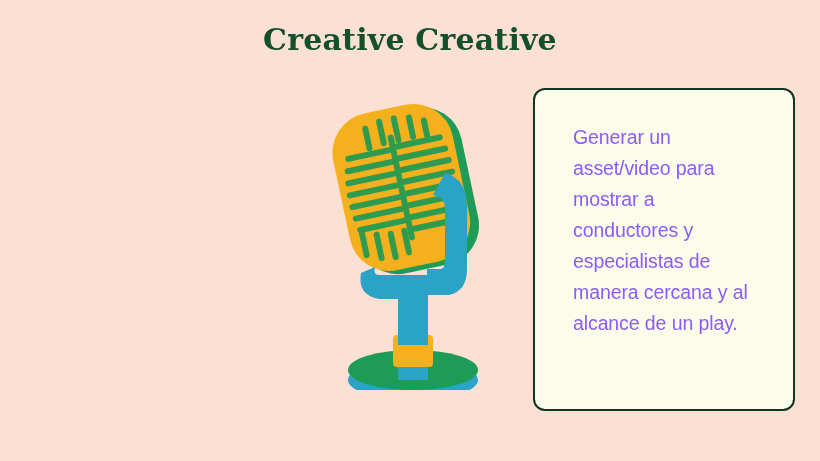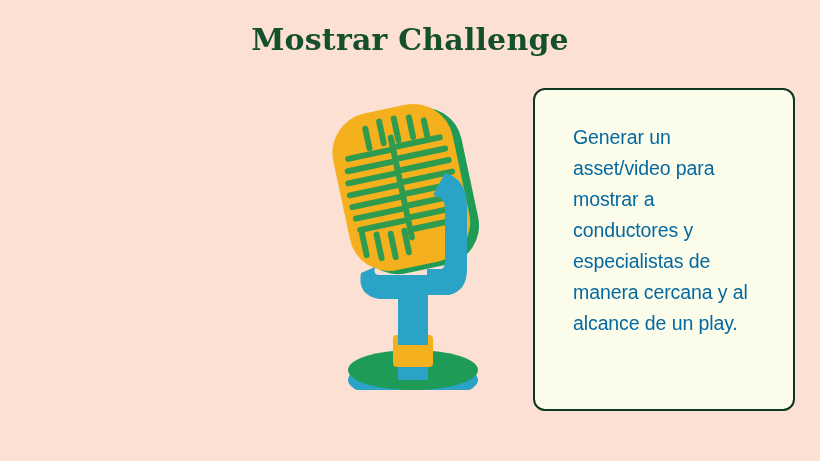--- a/index.html
+++ b/index.html
@@ -49,21 +49,21 @@
     left: 533px;
     top: 88px;
     width: 262px;
     height: 323px;
   }
   .card-text {
     position: absolute;
     font-family: "Liberation Sans", sans-serif;
     font-size: 19.5px;
     line-height: 31px;
-    color: #0369a1;
+    color: #8b5cf6;
     letter-spacing: -0.1px;
   }
   #card-left .card-text {
     left: 33px;
     top: 52px;
     width: 175px;
   }
   #card-right .card-text {
     left: 38px;
     top: 32px;
@@ -80,21 +80,21 @@
     display: block;
     width: 175px;
     height: 295px;
   }
 </style>
 </head>
 <body>
 
 <div id="slide">
 
-  <div id="title">Mostrar Challenge</div>
+  <div id="title">Creative Creative</div>
 
 
   <div id="mic-wrap">
     <svg id="mic-svg" viewBox="0 0 175 295" xmlns="http://www.w3.org/2000/svg">
 
       <ellipse cx="88" cy="285" rx="65" ry="20" fill="#2BA3C6"></ellipse>
 
       <ellipse cx="88" cy="275" rx="65" ry="20" fill="#1E9C57"></ellipse>
 
       <rect x="73" y="215" width="30" height="70" fill="#2BA3C6"></rect>

